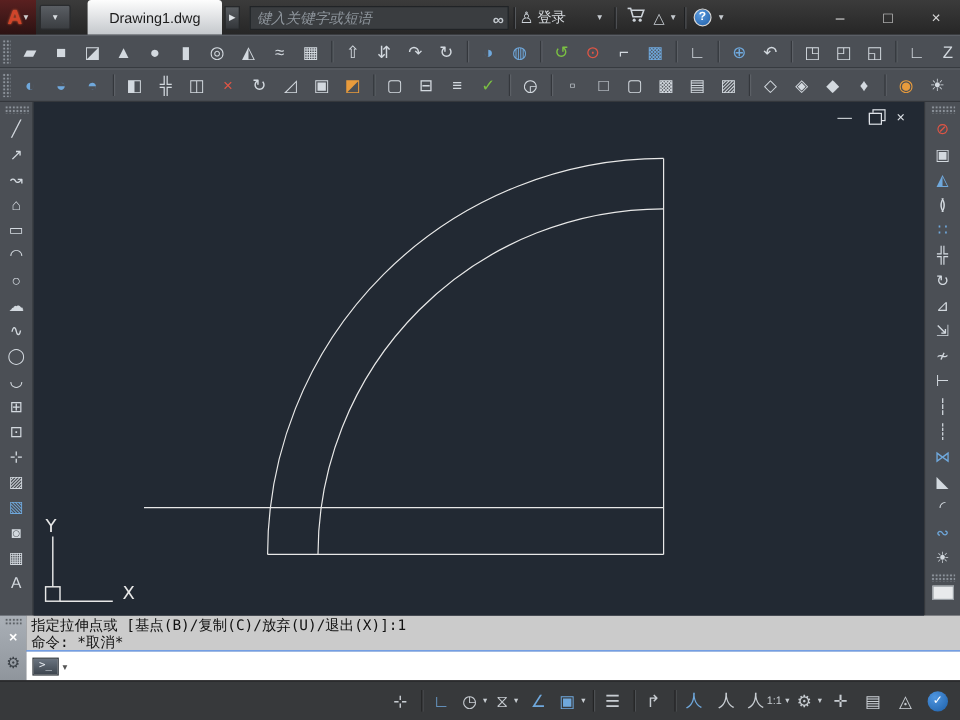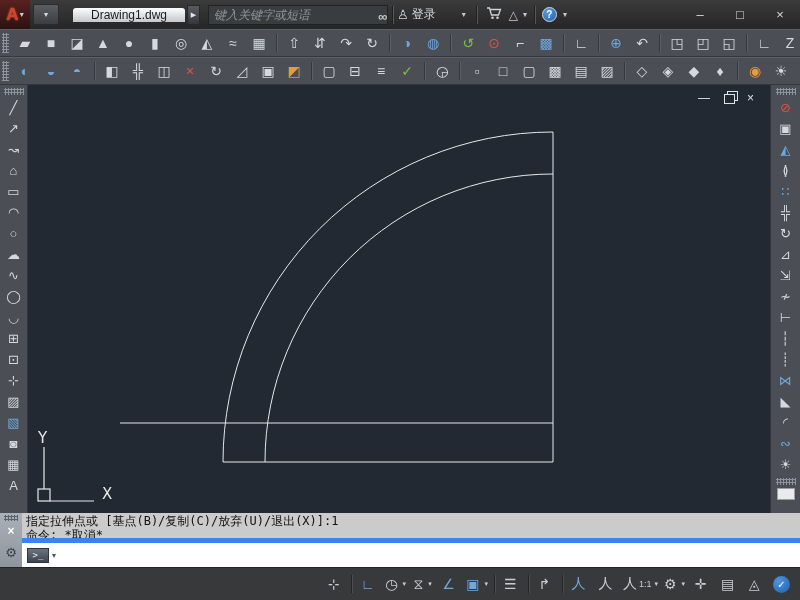--- a/index.html
+++ b/index.html
@@ -6,23 +6,23 @@
   html,body { width:800px; height:600px; overflow:hidden; }
   body { font-family:"Liberation Sans","DejaVu Sans",sans-serif; background:#4a4e55; }
   #app { position:relative; width:800px; height:600px; display:flex; flex-direction:column; overflow:hidden; }
 
   
   .titlebar { height:29px; background:linear-gradient(#3b3b3b,#262626); display:flex; align-items:center; flex:0 0 auto; }
   .logo-btn { width:30px; height:29px; display:flex; align-items:center; justify-content:center; background:linear-gradient(#5a2020,#2b1212); }
   .logo-a { color:#d0442a; font-size:17px; font-weight:bold; text-shadow:0 0 2px #ff6a3a; }
   .logo-dd { color:#cfcfcf; font-size:8px; margin-left:1px; }
   .qat-btn { width:26px; height:21px; margin-left:3px; background:linear-gradient(#5a5e63,#3a3d41); border:1px solid #2a2c2f; border-radius:2px; color:#d8dce0; font-size:8px; display:flex; align-items:center; justify-content:center; }
-  .doc-tab { margin-left:14px; height:14px; min-width:112px; padding:0 14px; background:linear-gradient(#fdfdfd,#c4c8cc); border-radius:3px 3px 0 0; color:#1c1c1c; font-size:12px; display:flex; align-items:center; justify-content:center; }
+  .doc-tab { margin-left:14px; height:29px; min-width:112px; padding:0 14px; background:linear-gradient(#fdfdfd,#c4c8cc); border-radius:3px 3px 0 0; color:#1c1c1c; font-size:12px; display:flex; align-items:center; justify-content:center; }
   .tab-menu-btn { width:13px; height:20px; margin-left:2px; background:linear-gradient(#585c61,#33363a); border:1px solid #26282b; color:#e0e4e8; font-size:7px; display:flex; align-items:center; justify-content:center; }
-  .search-wrap { margin-left:8px; width:180px; height:20px; background:#3a3d40; border:1px solid #202326; display:flex; align-items:flex-end; }
+  .search-wrap { margin-left:8px; width:216px; height:20px; background:#3a3d40; border:1px solid #202326; display:flex; align-items:flex-end; }
   .search-wrap input { flex:1; height:100%; background:transparent; border:none; outline:none; color:#c8cdd2; font-size:12px; padding:0 5px; font-family:inherit; }
   .search-wrap input::placeholder { color:#8e959c; font-style:italic; }
   .binoc { color:#c3c9cf; font-size:13px; font-weight:bold; padding:0 4px; letter-spacing:-1px; }
   .tb-sep { width:1px; height:18px; background:#1e2022; box-shadow:1px 0 0 #55585c; margin:0 4px; }
   .login-group { display:flex; align-items:center; color:#d6dade; font-size:12px; }
   .person-g { color:#cdd3d9; font-size:13px; margin-right:3px; }
   .login-dd { color:#c5cacf; font-size:8px; margin:0 6px 0 26px; }
   .cart-svg { margin:0 5px; }
   .a360 { color:#c9cfd5; font-size:12px; margin:0 2px; }
   .help-circle { width:15px; height:15px; border-radius:50%; background:radial-gradient(circle at 35% 30%, #5a9ade, #1f5fa8); border:1px solid #d8d8d8; color:#fff; font-size:10px; font-weight:bold; display:flex; align-items:center; justify-content:center; margin:0 3px; }
@@ -56,21 +56,21 @@
   .restore-shape::before { content:""; position:absolute; top:-4px; left:2px; width:9px; height:8px; border:1px solid #dfe3e8; }
   .restore-shape::after { content:""; position:absolute; top:-1px; left:-1px; width:9px; height:8px; background:#222933; border:1px solid #dfe3e8; }
 
   
   .cmd { height:54px; display:flex; flex:0 0 auto; }
   .cmd-dock { width:22px; background:linear-gradient(#aab0b7,#8f959c); display:flex; flex-direction:column; align-items:center; flex:0 0 auto; }
   .cmd-grip { width:14px; height:6px; margin-top:2px; background-image:radial-gradient(circle, #5c6166 1px, transparent 1.2px); background-size:3px 3px; }
   .cmd-x { color:#fff; font-size:12px; font-weight:bold; margin-top:3px; }
   .cmd-wrench { color:#3c4248; font-size:13px; margin-top:7px; }
   .cmd-right { flex:1 1 auto; display:flex; flex-direction:column; min-width:0; }
-  .cmd-history { height:30px; background:#cbcbcb; border-bottom:5px solid #3b82f6; padding:1px 0 0 4px; font-family:"DejaVu Sans Mono","Liberation Mono",monospace; font-size:12px; color:#111; line-height:14px; white-space:pre; overflow:hidden; }
+  .cmd-history { height:30px; background:#cbcbcb; border-bottom:1px solid #3b82f6; padding:1px 0 0 4px; font-family:"DejaVu Sans Mono","Liberation Mono",monospace; font-size:12px; color:#111; line-height:14px; white-space:pre; overflow:hidden; }
   .cmd-input-row { flex:1; background:#ffffff; display:flex; align-items:center; padding-left:5px; }
   .prompt-btn { width:22px; height:15px; background:linear-gradient(#6a7480,#3d454e); border:1px solid #2e343a; color:#e8edf2; font-size:9px; font-family:"DejaVu Sans Mono",monospace; display:flex; align-items:center; justify-content:center; }
   .prompt-dd { color:#555; font-size:8px; margin:0 6px 0 3px; }
   .cmd-input-row input { flex:1; border:none; outline:none; font-size:13px; color:#333; font-family:inherit; }
   .cmd-input-row input::placeholder { color:#aaa; font-style:italic; }
 
   
   .statusbar { height:33px; background:#37393b; border-top:1px solid #232425; display:flex; align-items:center; justify-content:flex-end; padding-right:4px; flex:0 0 auto; overflow:hidden; }
   .sb-item { height:26px; min-width:25px; padding:0 2px; margin:0 1px; display:flex; align-items:center; justify-content:center; color:#c8cdd2; font-size:14px; position:relative; flex:0 0 auto; }
   .sb-item.gap { margin-left:8px; }

